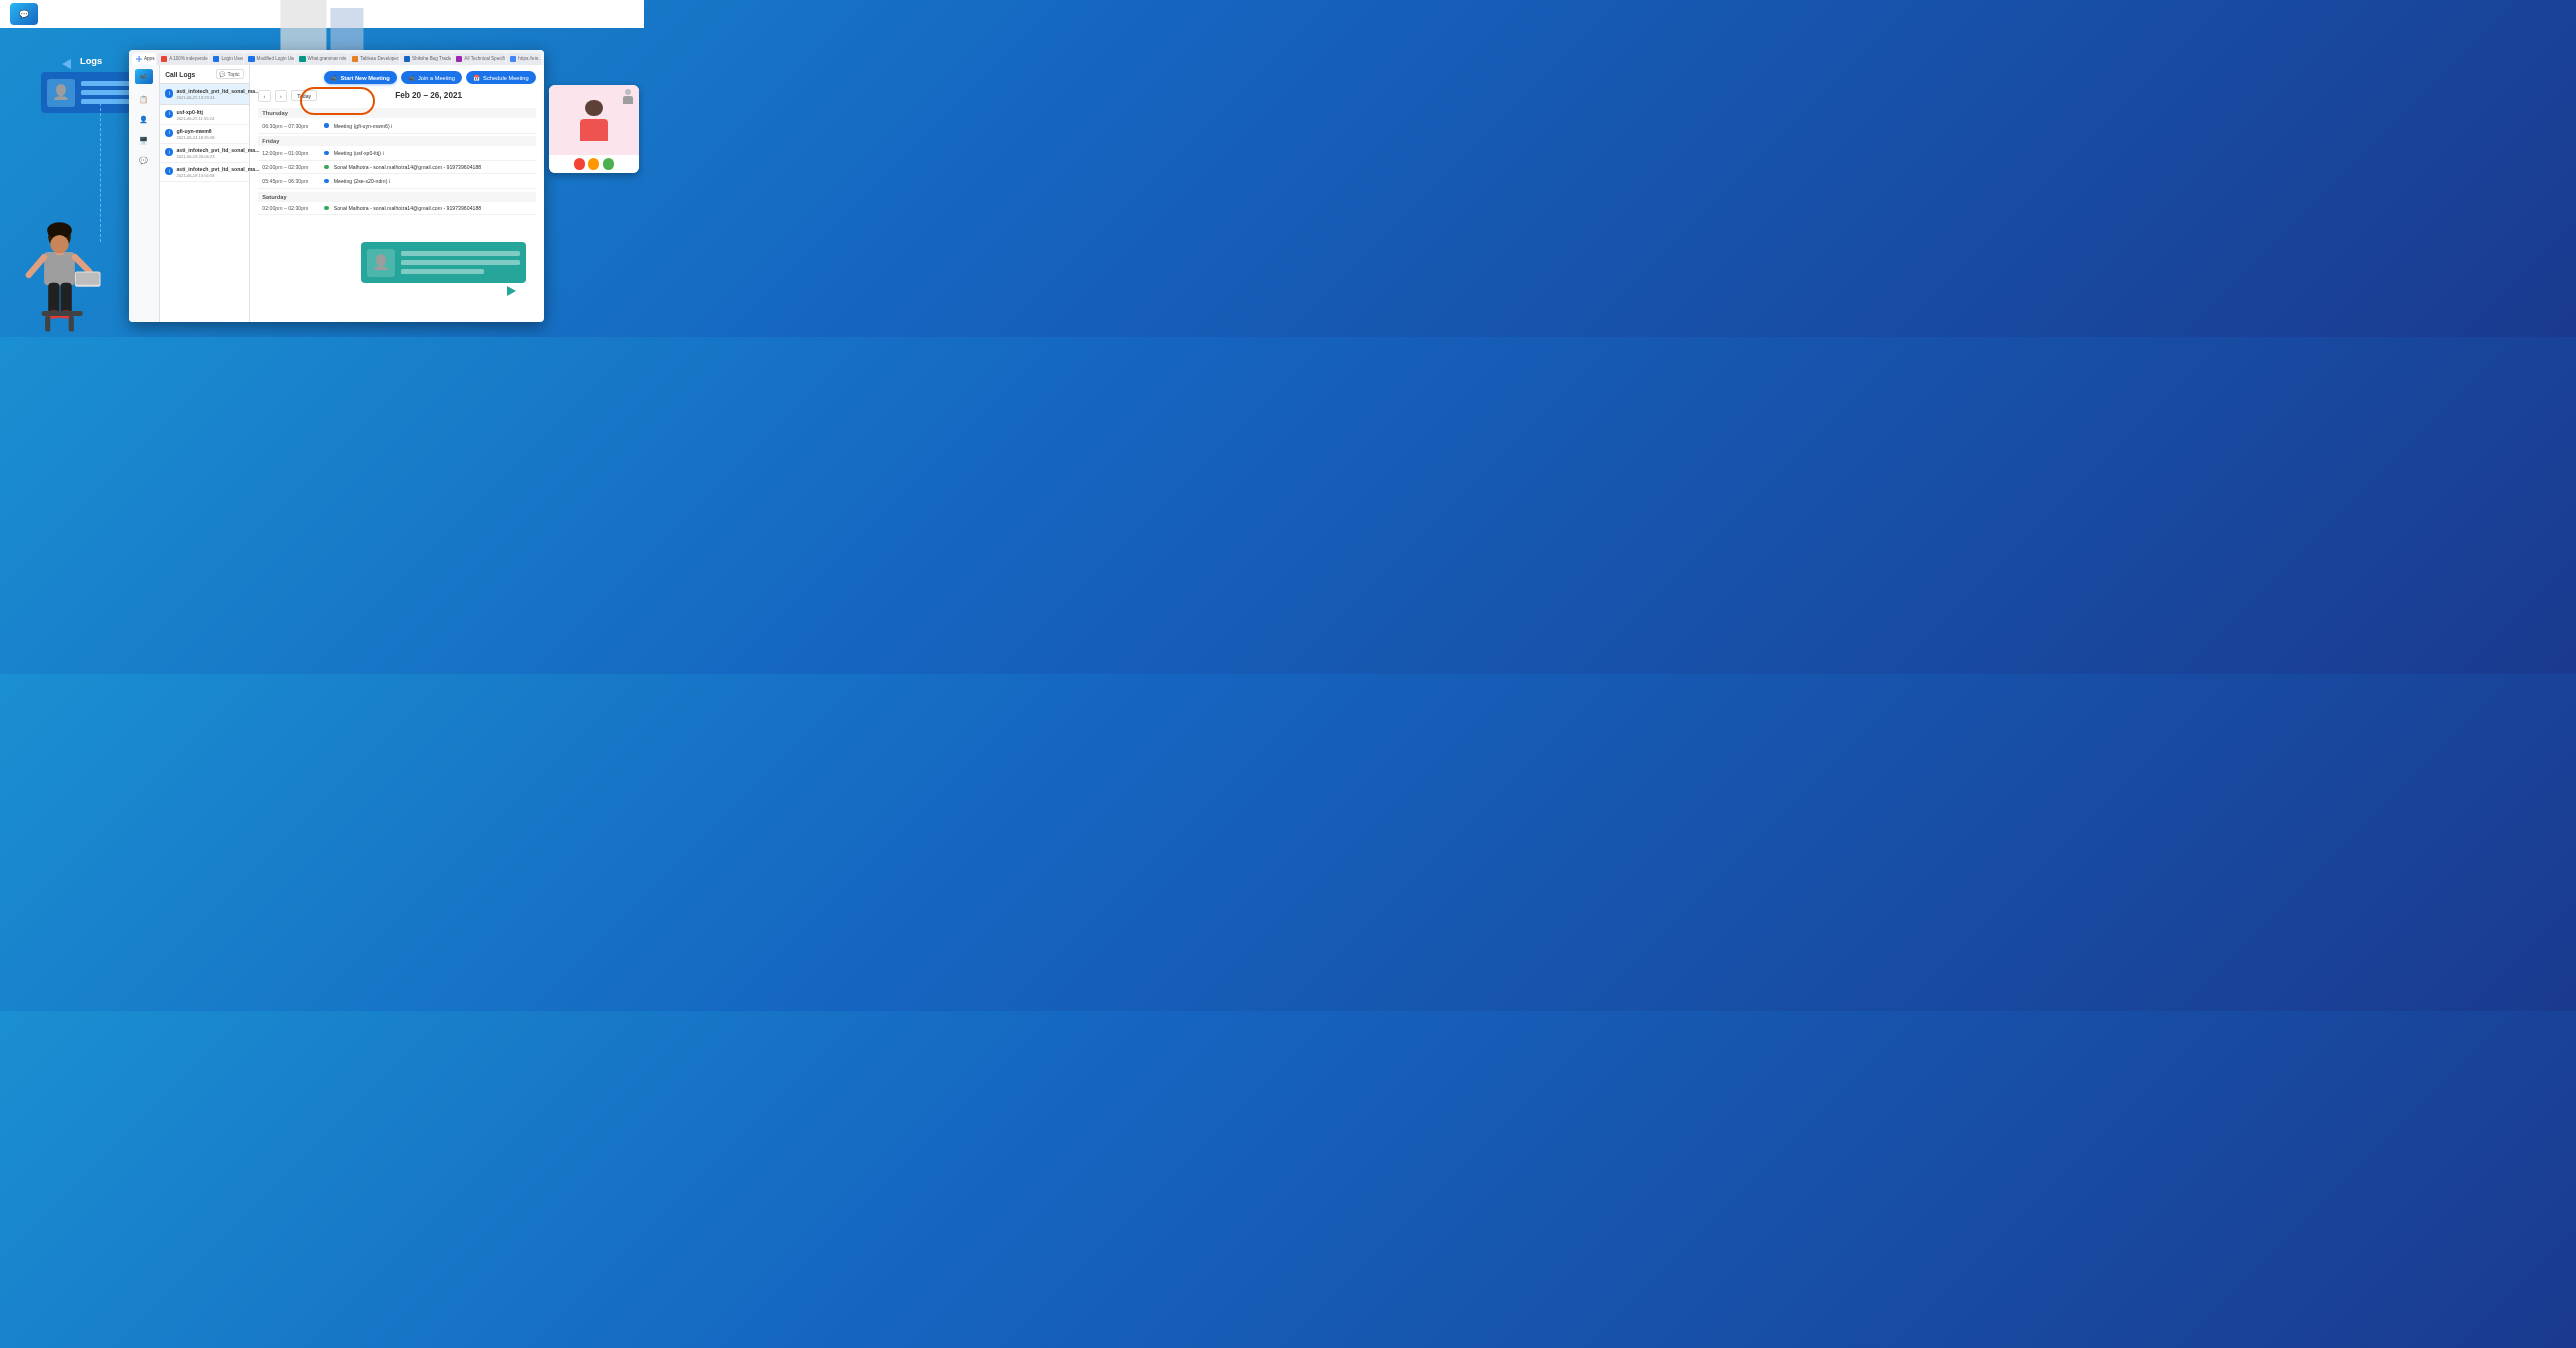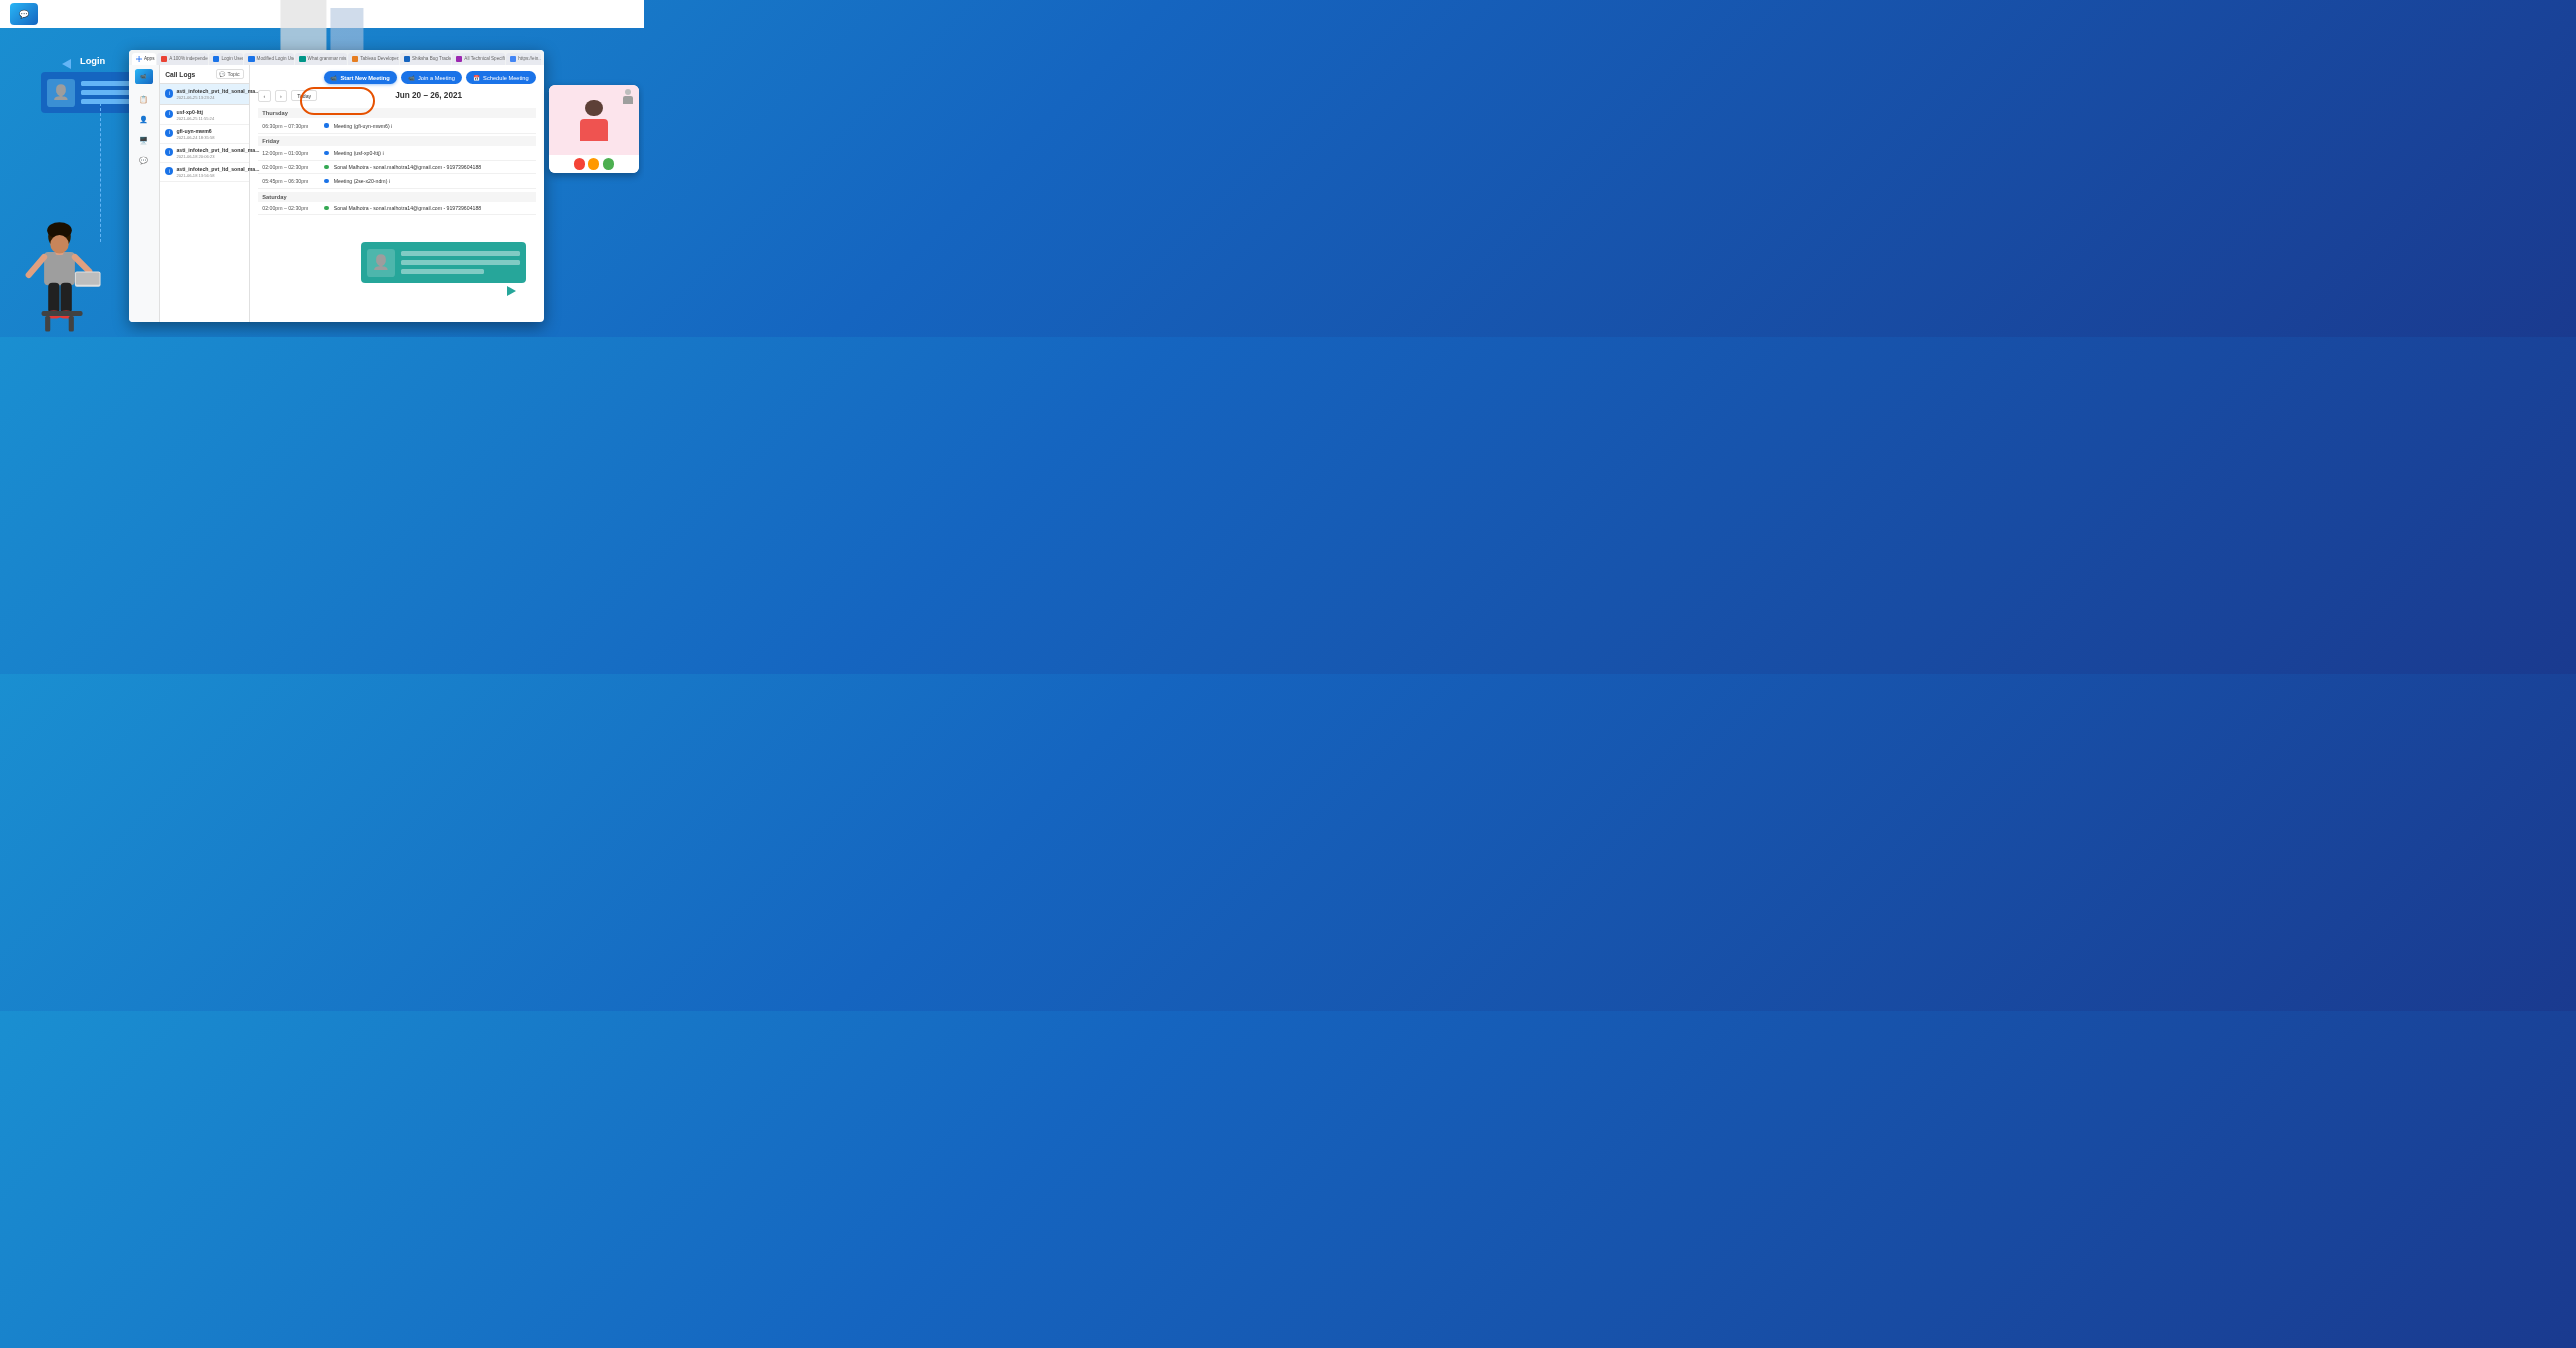--- a/index.html
+++ b/index.html
@@ -624,21 +624,21 @@
 
   <div class="teams-watermark">
     <div class="wm-rect1"></div>
     <div class="wm-rect2"></div>
   </div>
 </div>
 
 <div class="content-area">
 
   <div class="agent-arrow"></div>
-  <div class="agent-label">Login</div>
+  <div class="agent-label">Logs</div>
 
   <div class="agent-card">
     <div class="agent-avatar"></div>
     <div class="agent-lines">
       <div class="agent-line"></div>
       <div class="agent-line"></div>
       <div class="agent-line short"></div>
     </div>
   </div>
 
@@ -806,21 +806,21 @@
             <span>Schedule Meeting</span>
           </button>
         </div>
 
         <div class="highlight-circle"></div>
 
         <div class="calendar-nav">
           <button class="nav-btn">‹</button>
           <button class="nav-btn">›</button>
           <button class="today-btn">Today</button>
-          <span class="date-range">Jun 20 – 26, 2021</span>
+          <span class="date-range">Feb 20 – 26, 2021</span>
         </div>
 
         <div class="schedule">
 
           <div class="day-section">
             <div class="day-header">Thursday</div>
             <div class="meeting-row">
               <span class="meeting-time">06:30pm – 07:30pm</span>
               <div class="meeting-dot blue"></div>
               <span class="meeting-name">Meeting (gfi-uyn-mwm6) ℹ</span>

